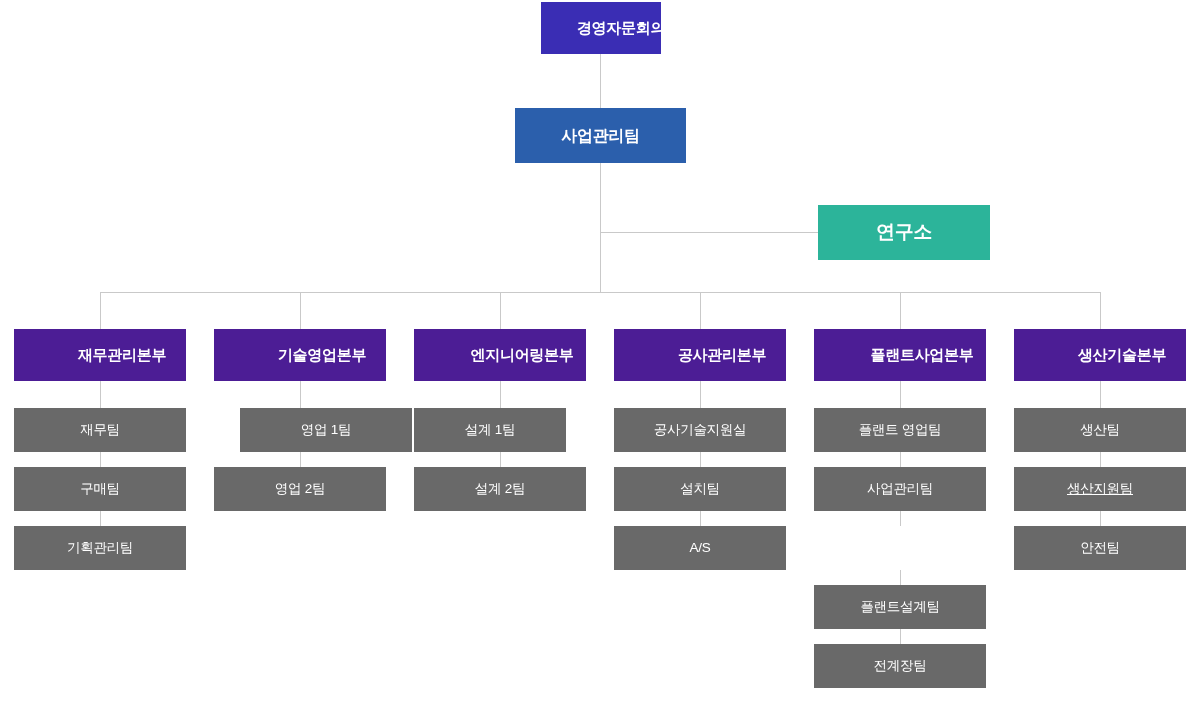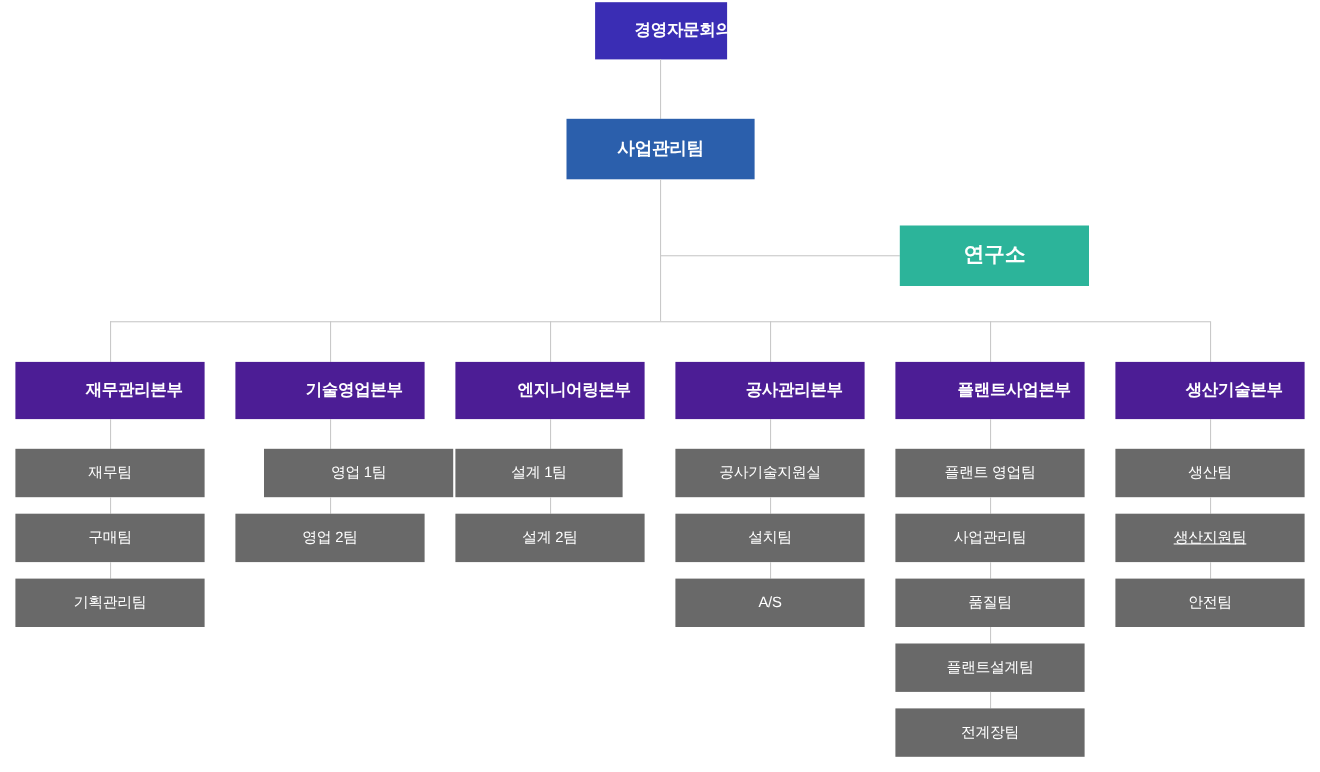--- a/index.html
+++ b/index.html
@@ -124,21 +124,20 @@
   <div class="node node-team" style="left:614px; top:467px; width:172px; height:44px;">설치팀</div>
   <div class="line line-v" style="left:700px; top:511px; height:15px;"></div>
   <div class="node node-team" style="left:614px; top:526px; width:172px; height:44px;">A/S</div>
 
   <div class="node node-div" style="left:814px; top:329px; width:172px; height:52px;">플랜트사업본부</div>
   <div class="line line-v" style="left:900px; top:381px; height:27px;"></div>
   <div class="node node-team" style="left:814px; top:408px; width:172px; height:44px;">플랜트 영업팀</div>
   <div class="line line-v" style="left:900px; top:452px; height:15px;"></div>
   <div class="node node-team" style="left:814px; top:467px; width:172px; height:44px;">사업관리팀</div>
   <div class="line line-v" style="left:900px; top:511px; height:15px;"></div>
-  <div class="node node-team" style="left:814px; top:526px; width:172px; height:44px;">품질팀</div>
   <div class="line line-v" style="left:900px; top:570px; height:15px;"></div>
   <div class="node node-team" style="left:814px; top:585px; width:172px; height:44px;">플랜트설계팀</div>
   <div class="line line-v" style="left:900px; top:629px; height:15px;"></div>
   <div class="node node-team" style="left:814px; top:644px; width:172px; height:44px;">전계장팀</div>
 
   <div class="node node-div" style="left:1014px; top:329px; width:172px; height:52px;">생산기술본부</div>
   <div class="line line-v" style="left:1100px; top:381px; height:27px;"></div>
   <div class="node node-team" style="left:1014px; top:408px; width:172px; height:44px;">생산팀</div>
   <div class="line line-v" style="left:1100px; top:452px; height:15px;"></div>
   <div class="node node-team" style="left:1014px; top:467px; width:172px; height:44px;text-decoration:underline;">생산지원팀</div>

